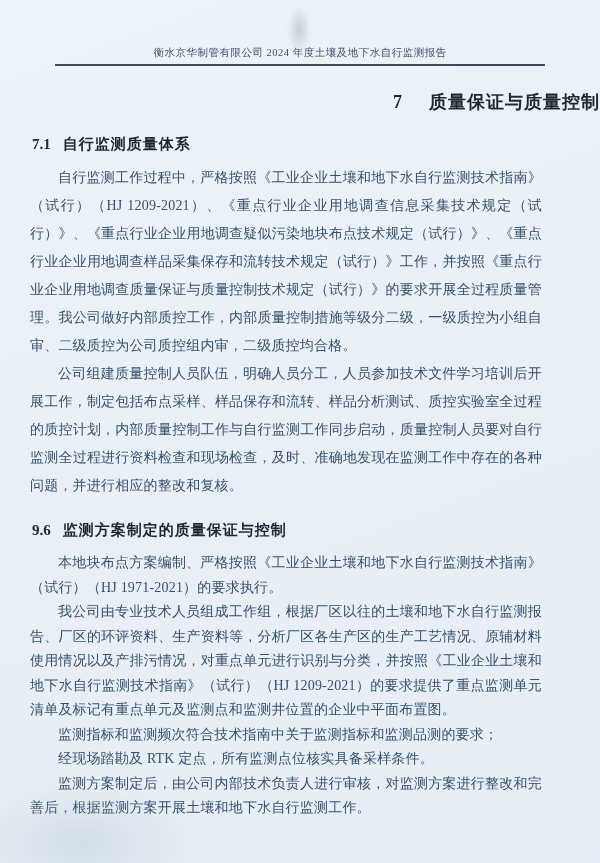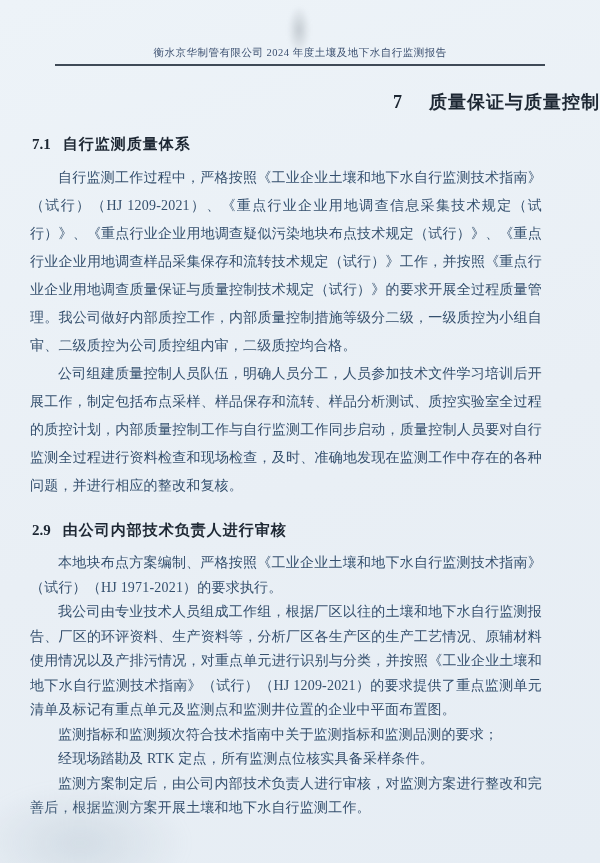--- a/index.html
+++ b/index.html
@@ -103,21 +103,21 @@
     <section class="s1">
       <h2 class="sec">
         <span class="h-num">7.1</span><span class="h-title">自行监测质量体系</span>
       </h2>
       <p class="para lead">自行监测工作过程中，严格按照《工业企业土壤和地下水自行监测技术指南》（试行）（HJ 1209-2021）、《重点行业企业用地调查信息采集技术规定（试行）》、《重点行业企业用地调查疑似污染地块布点技术规定（试行）》、《重点行业企业用地调查样品采集保存和流转技术规定（试行）》工作，并按照《重点行业企业用地调查质量保证与质量控制技术规定（试行）》的要求开展全过程质量管理。我公司做好内部质控工作，内部质量控制措施等级分二级，一级质控为小组自审、二级质控为公司质控组内审，二级质控均合格。</p>
       <p class="para">公司组建质量控制人员队伍，明确人员分工，人员参加技术文件学习培训后开展工作，制定包括布点采样、样品保存和流转、样品分析测试、质控实验室全过程的质控计划，内部质量控制工作与自行监测工作同步启动，质量控制人员要对自行监测全过程进行资料检查和现场检查，及时、准确地发现在监测工作中存在的各种问题，并进行相应的整改和复核。</p>
     </section>
 
     <section class="s2">
       <h2 class="sec">
-        <span class="h-num">2.9</span><span class="h-title">由公司内部技术负责人进行审核</span>
+        <span class="h-num">9.6</span><span class="h-title">监测方案制定的质量保证与控制</span>
       </h2>
       <p class="para lead">本地块布点方案编制、严格按照《工业企业土壤和地下水自行监测技术指南》（试行）（HJ 1971-2021）的要求执行。</p>
       <p class="para">我公司由专业技术人员组成工作组，根据厂区以往的土壤和地下水自行监测报告、厂区的环评资料、生产资料等，分析厂区各生产区的生产工艺情况、原辅材料使用情况以及产排污情况，对重点单元进行识别与分类，并按照《工业企业土壤和地下水自行监测技术指南》（试行）（HJ 1209-2021）的要求提供了重点监测单元清单及标记有重点单元及监测点和监测井位置的企业中平面布置图。</p>
       <p class="para">监测指标和监测频次符合技术指南中关于监测指标和监测品测的要求；</p>
       <p class="para">经现场踏勘及 RTK 定点，所有监测点位核实具备采样条件。</p>
       <p class="para">监测方案制定后，由公司内部技术负责人进行审核，对监测方案进行整改和完善后，根据监测方案开展土壤和地下水自行监测工作。</p>
     </section>
 
   </main>
 

